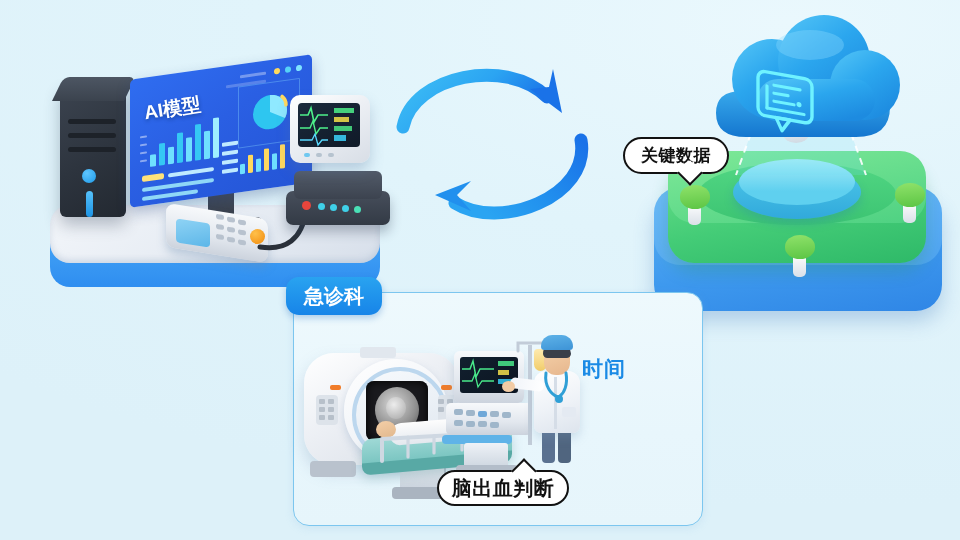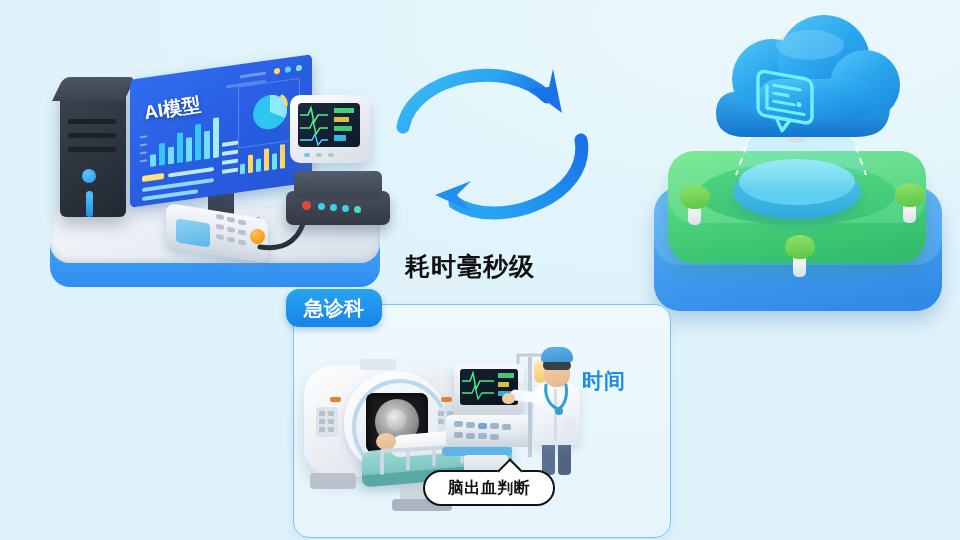--- a/index.html
+++ b/index.html
@@ -50,24 +50,25 @@
   
   .pill-blue{
     background:linear-gradient(180deg,#29a3f0 0%,#1784e8 100%);
     color:#fff;font-weight:800;border-radius:12px;
     display:flex;align-items:center;justify-content:center;
     box-shadow:0 3px 7px rgba(20,100,190,.3);
   }
 
   
   #panel{
-    position:absolute;left:293px;top:304px;width:376px;height:232px;
+    position:absolute;left:293px;top:292px;width:376px;height:232px;
     border:1.6px solid #7cc6ef;border-radius:16px;
     background:linear-gradient(180deg,#eef9fd 0%,#e8f6fc 60%,#e6f5fb 100%);
     box-shadow:0 2px 9px rgba(120,180,220,.18);
+    padding-left:32px;
   }
 
   
   .sc{position:absolute;}
   .grad-metal{background:linear-gradient(150deg,#ffffff 0%,#eceff4 45%,#d8dee6 100%);}
   .grad-metal2{background:linear-gradient(180deg,#f7f9fb 0%,#e2e7ee 60%,#ccd3dd 100%);}
   .grad-teal{background:linear-gradient(180deg,#9fd9d6 0%,#7cc6c2 70%,#64b3af 100%);}
 
   svg{display:block;}
 </style>
@@ -238,21 +239,20 @@
       <path d="M8 72 C 18 20, 112 2, 152 42" stroke="url(#gTop)" stroke-width="13" fill="none" stroke-linecap="round"></path>
       <path d="M167 58 L135 34 L154 32 L158 14 Z" fill="#1a72e8"></path>
     </g>
 
     <g>
       <path d="M186 85 C 196 142, 104 176, 60 148" stroke="url(#gBot)" stroke-width="13" fill="none" stroke-linecap="round"></path>
       <path d="M40 140 L76 126 L62 140 L76 156 Z" fill="#2190ee"></path>
     </g>
   </svg>
 
-  <div class="abs title-dark" style="left:405px;top:252px;font-size:25px;line-height:28px;z-index:10;">耗时毫秒级</div>
 
   <div class="abs" style="left:640px;top:35px;width:310px;height:275px;">
 
     <div class="abs" style="left:14px;top:158px;width:288px;height:118px;border-radius:26px;
                 background:linear-gradient(170deg,#5cb3f6 0%,#3e99ee 55%,#2f86e6 100%);
                 box-shadow:0 10px 20px rgba(60,120,190,.3);"></div>
     <div class="abs" style="left:14px;top:152px;width:288px;height:78px;border-radius:26px;
                 background:linear-gradient(170deg,#6dbbf8 0%,#4ea3f1 100%);"></div>
 
     <div class="abs" style="left:28px;top:124px;width:258px;height:104px;border-radius:26px;
@@ -326,20 +326,24 @@
           <path d="M17 42 L54 42" stroke="#6ff2ff" stroke-width="3.2" stroke-linecap="round"></path>
           <path d="M24 34 L44 34" stroke="#6ff2ff" stroke-width="3.2" stroke-linecap="round"></path>
           <path d="M24 26 L38 26" stroke="#6ff2ff" stroke-width="3.2" stroke-linecap="round"></path>
           <path d="M24 18 L50 18" stroke="#6ff2ff" stroke-width="3.2" stroke-linecap="round"></path>
           <circle cx="49" cy="33" r="2.6" fill="#6ff2ff"></circle>
         </g>
       </svg>
     </div>
   </div>
 
+  <div class="bubble abs" style="left:623px;top:137px;width:106px;height:37px;font-size:17px;">
+    <span>关键数据</span>
+    <span class="tail tail-down" style="left:auto;right:28px;"></span>
+  </div>
 
   <div id="panel">
 
     <div class="sc" style="left:10px;top:50px;width:180px;height:150px;">
 
       <div class="sc grad-metal" style="left:0;top:10px;width:155px;height:112px;border-radius:30px;
             box-shadow:0 8px 16px rgba(110,140,175,.28);"></div>
 
       <div class="sc" style="left:40px;top:16px;width:104px;height:104px;border-radius:50%;
             background:linear-gradient(150deg,#ffffff,#e6ebf2);box-shadow:0 4px 9px rgba(120,150,185,.3);"></div>
@@ -476,18 +480,18 @@
     </div>
 
     <div class="pill-blue abs" style="left:-8px;top:-16px;width:96px;height:38px;font-size:20px;border-radius:13px;">
       <span>急诊科</span>
     </div>
 
     <div class="abs" style="left:288px;top:62px;font-size:21px;font-weight:800;color:#1a8ae5;letter-spacing:1px;">时间</div>
 
   </div>
 
-  <div class="bubble abs" style="left:423px;top:470px;width:132px;height:36px;font-size:16px;">
+  <div class="bubble abs" style="left:437px;top:470px;width:132px;height:36px;font-size:20px;">
     <span>脑出血判断</span>
     <span class="tail tail-up" style="left:auto;right:34px;"></span>
   </div>
 
 </div>
 
 </body></html>

